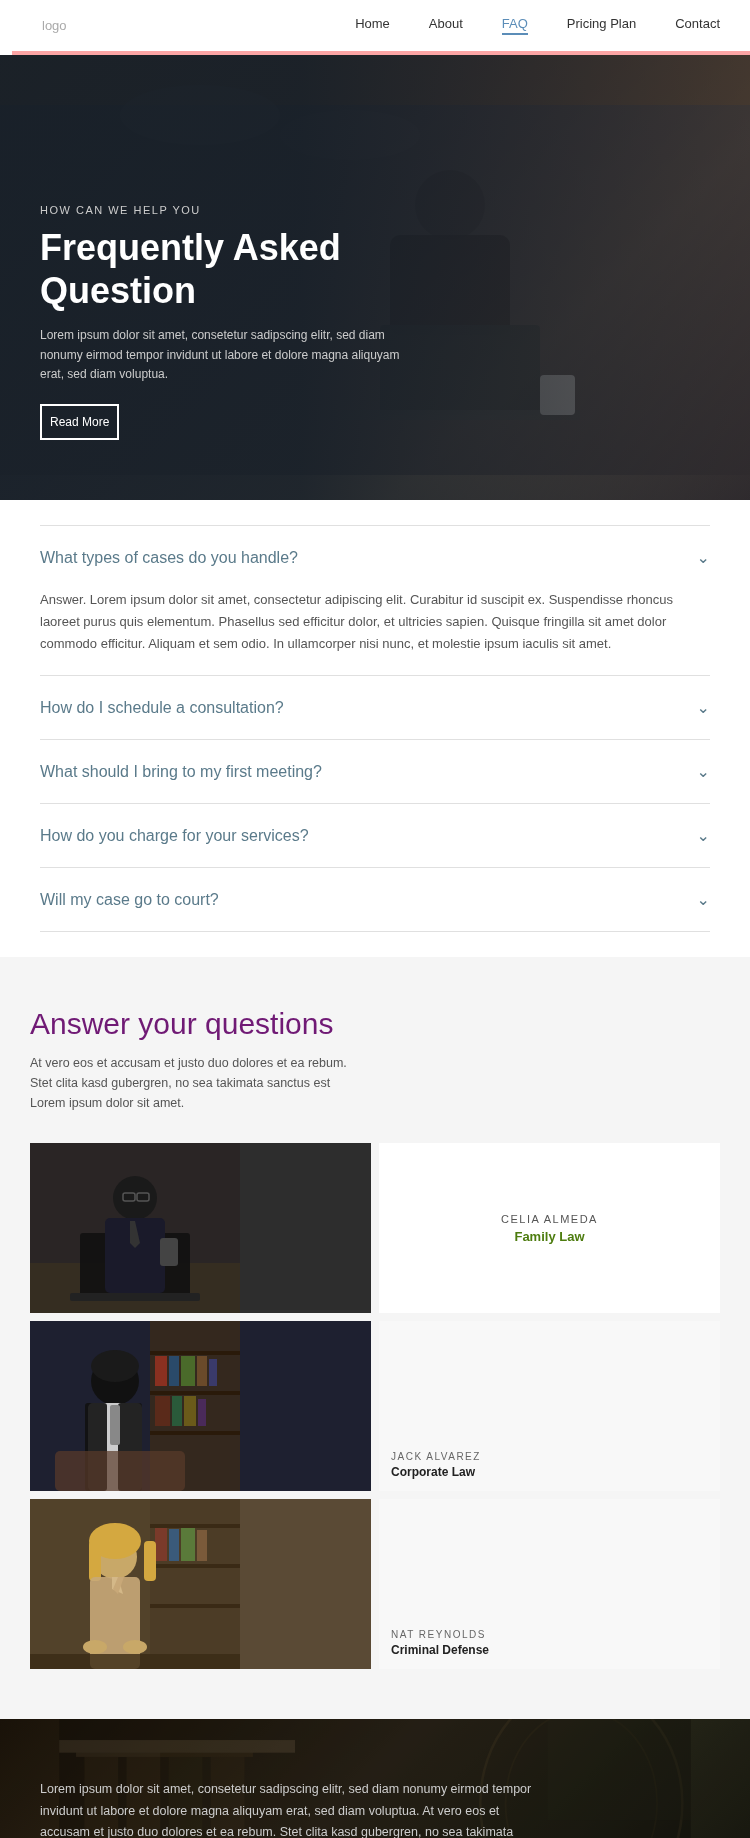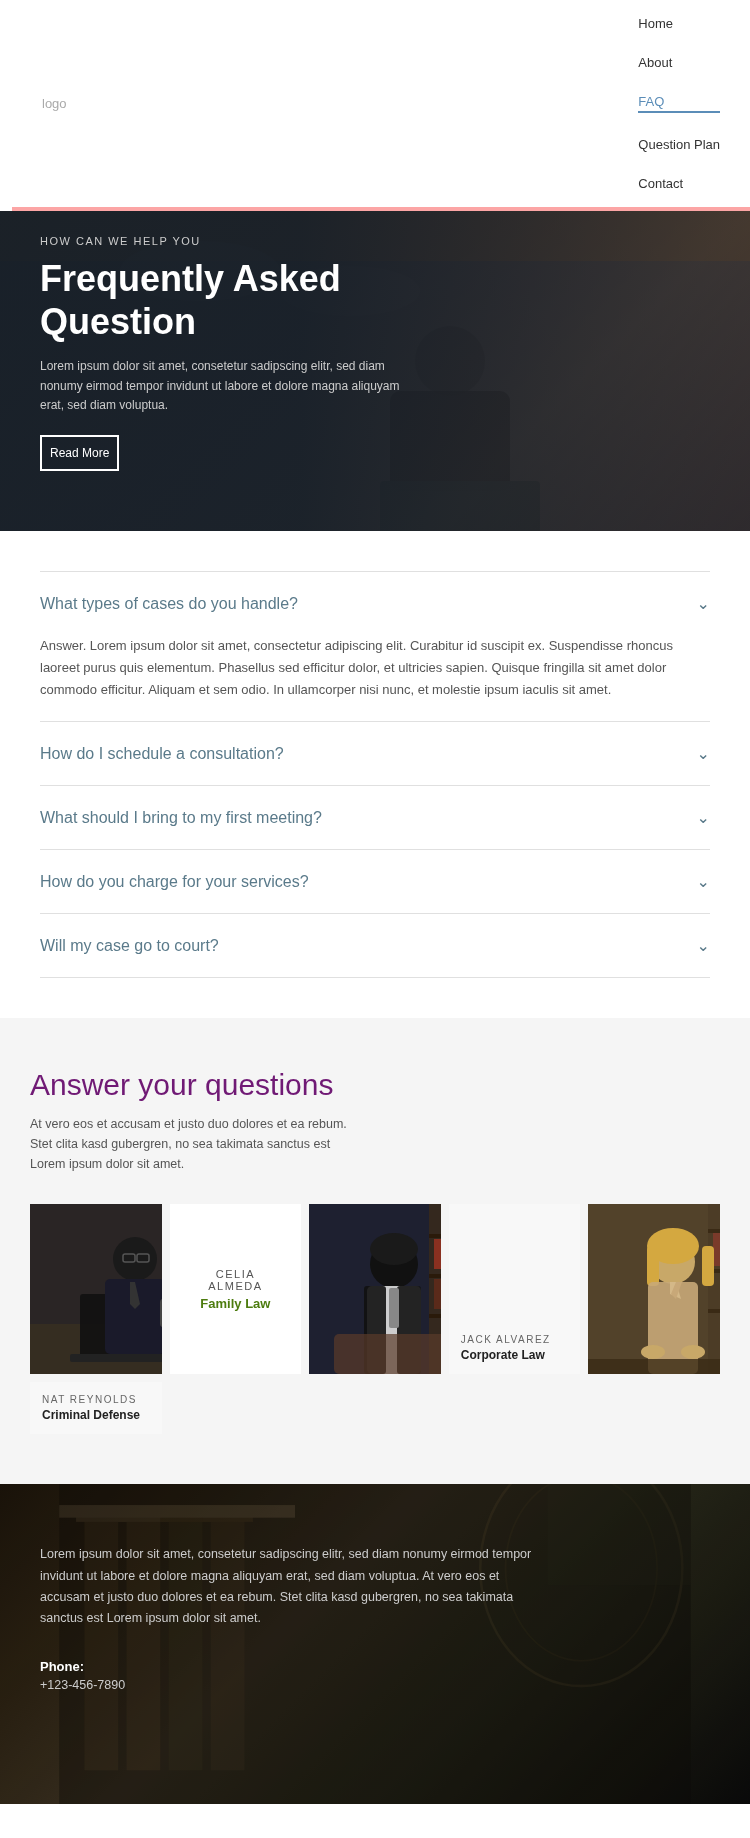--- a/index.html
+++ b/index.html
@@ -4,27 +4,27 @@
   <style>
     * { margin: 0; padding: 0; box-sizing: border-box; }
     body { font-family: 'Georgia', serif; width: 750px; margin: 0 auto; background: #fff; }
 
     
     nav {
       display: flex; align-items: center; justify-content: space-between;
       padding: 16px 30px; background: #fff; border-bottom: 4px solid #fca5a5; margin-left: 12px;
     }
     .nav-logo { color: #aaa; font-size: 13px; font-family: sans-serif; }
-    .nav-links { display: flex; gap: 24px; flex-direction: column; }
+    .nav-links { display: flex; gap: 39px; }
     .nav-links a { text-decoration: none; color: #333; font-size: 13px; font-family: sans-serif; }
     .nav-links a.active { color: #5b8db8; border-bottom: 2px solid #5b8db8; padding-bottom: 2px; }
 
     
     .hero {
-      position: relative; height: 320px; overflow: hidden;
+      position: relative; height: 445px; overflow: hidden;
       background: #2a2a2a;
     }
     .hero-overlay {
       position: absolute; inset: 0;
       background: linear-gradient(to right, rgba(20,30,40,0.85) 40%, rgba(20,30,40,0.3) 100%);
     }
     .hero-bg {
       position: absolute; inset: 0;
       background: #3a3a3a;
       display: flex; align-items: center; justify-content: center;
@@ -40,42 +40,42 @@
     .hero-pre { color: #ccc; font-size: 11px; letter-spacing: 1.5px; text-transform: uppercase; font-family: sans-serif; margin-bottom: 10px; }
     .hero-title { color: #fff; font-size: 36px; font-weight: bold; line-height: 1.2; margin-bottom: 14px; font-family: sans-serif; }
     .hero-desc { color: #ccc; font-size: 12px; line-height: 1.6; margin-bottom: 20px; font-family: sans-serif; }
     .hero-btn {
       display: inline-block; padding: 9px 8px; border: 2px solid #fff;
       color: #fff; font-size: 12px; font-family: sans-serif; cursor: pointer;
       background: transparent; text-decoration: none;
     }
 
     
-    .faq-section { padding: 40px 40px; background: #fff; }
+    .faq-section { padding: 25px 40px; background: #fff; }
     .faq-item { border-bottom: 1px solid #e0e0e0; }
     .faq-question {
       display: flex; justify-content: space-between; align-items: center;
       padding: 22px 0; cursor: pointer;
       color: #5a7a8a; font-size: 16px; font-family: sans-serif;
     }
     .faq-chevron { color: #5a7a8a; font-size: 16px; }
     .faq-answer {
       color: #555; font-size: 13px; line-height: 1.7; font-family: sans-serif;
       padding-bottom: 20px;
     }
     .faq-item:first-child { border-top: 1px solid #e0e0e0; }
 
     
     .lawyers-section { padding: 50px 30px; background: #f5f5f5; }
     .lawyers-title { font-size: 30px; color: #701a75; margin-bottom: 12px; font-family: sans-serif; font-weight: 400; }
     .lawyers-desc { color: #555; font-size: 12.5px; line-height: 1.6; max-width: 320px; margin-bottom: 30px; font-family: sans-serif; }
 
     .lawyers-grid {
       display: grid;
-      grid-template-columns: 1fr 1fr 1fr 1fr 1fr;
+      grid-template-columns: 1fr 1fr;
       grid-template-rows: auto auto;
       gap: 8px;
     }
 
     .lawyer-card {
       background: #fff; overflow: hidden;
       display: flex; flex-direction: column;
     }
     .lawyer-card.photo-card { background: #ddd; }
     .lawyer-card.text-card {
@@ -125,21 +125,21 @@
   </style>
 </head>
 <body>
 
 <nav>
   <span class="nav-logo">logo</span>
   <div class="nav-links">
     <a>Home</a>
     <a>About</a>
     <a class="active">FAQ</a>
-    <a>Question Plan</a>
+    <a>Pricing Plan</a>
     <a>Contact</a>
   </div>
 </nav>
 
 <section class="hero">
   <div class="hero-bg">
     <div class="hero-img-sim">
 
       <svg width="750" height="420" viewBox="0 0 750 420" xmlns="http://www.w3.org/2000/svg" style="position:absolute;top:0;left:0;opacity:0.6">
 

